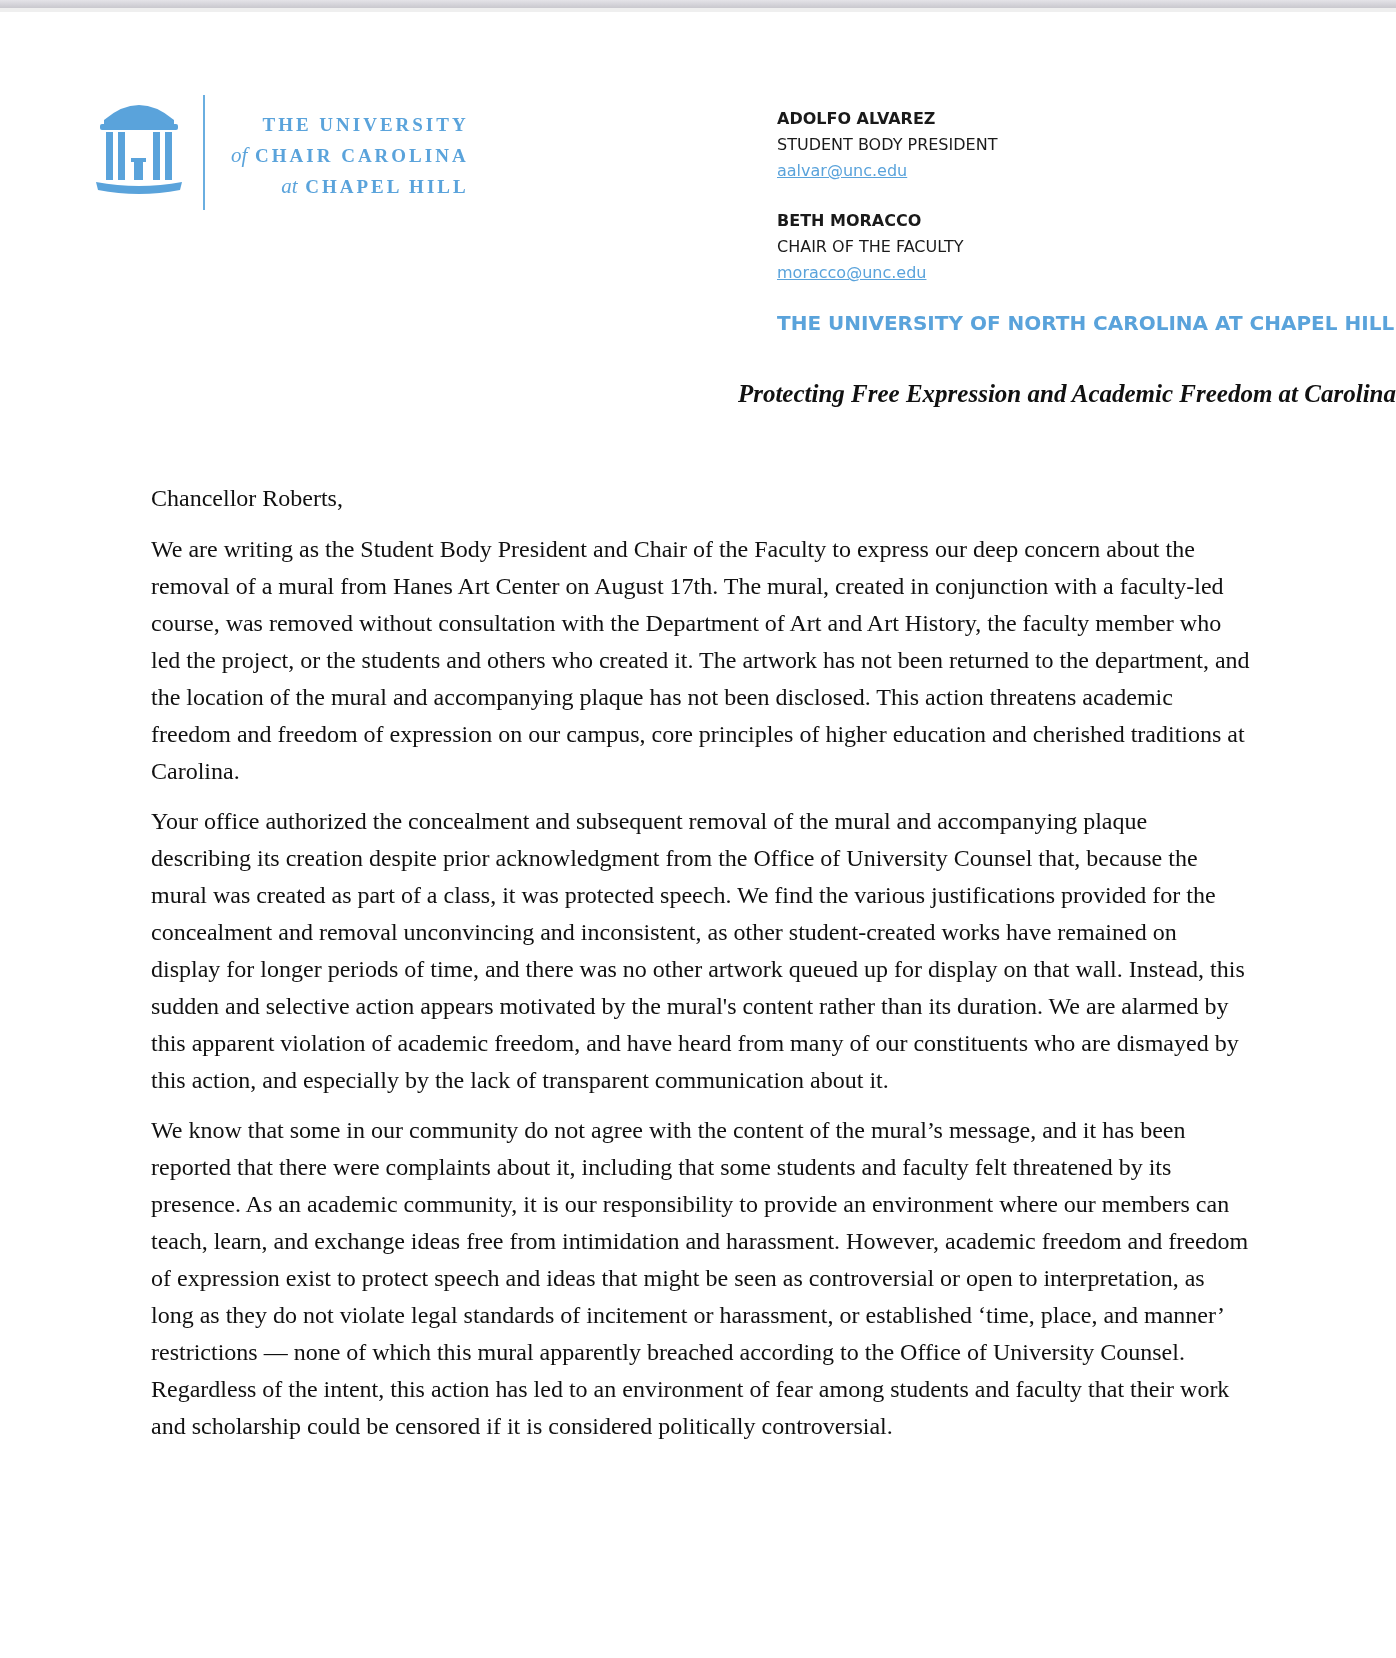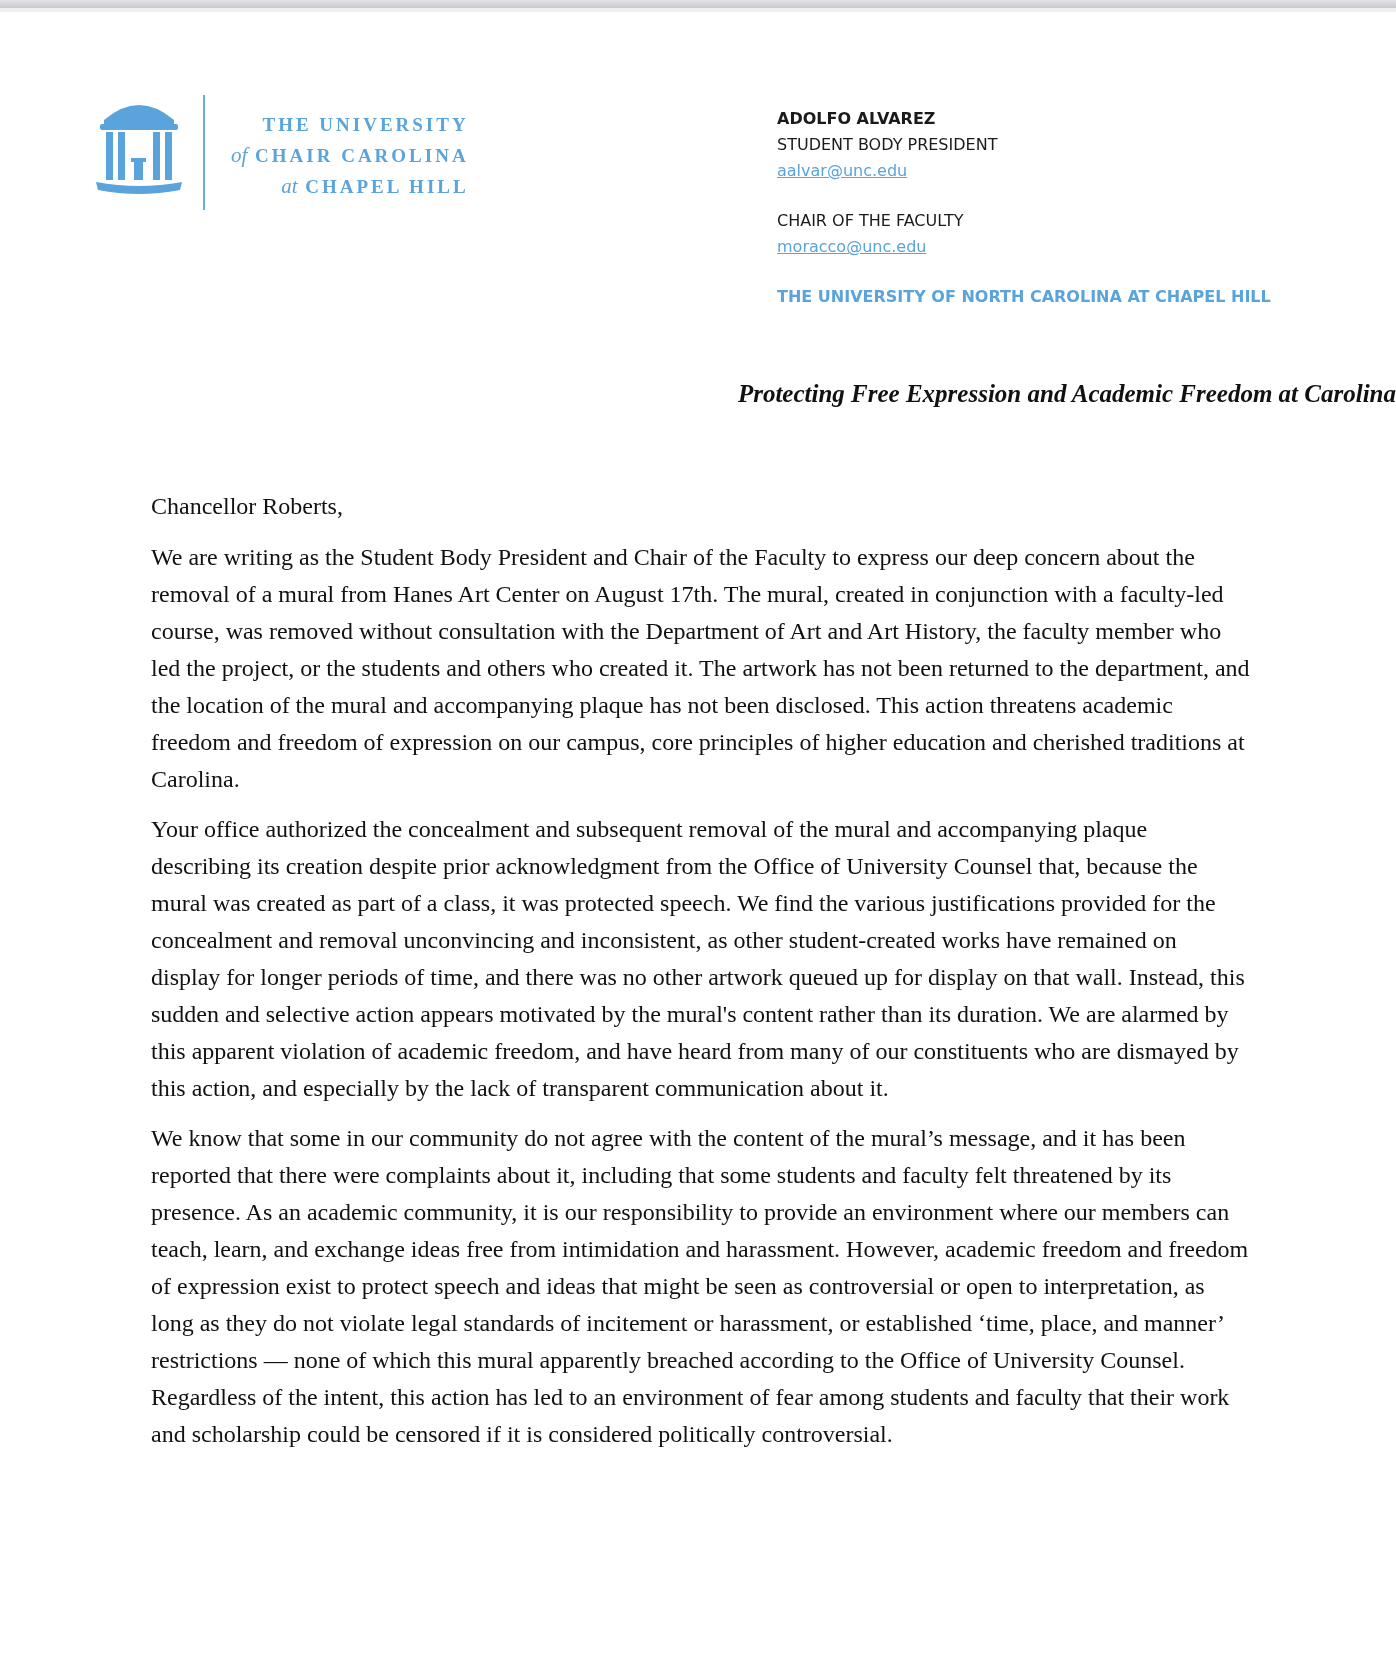--- a/index.html
+++ b/index.html
@@ -13,24 +13,24 @@
   }
   .topbar-line { position: absolute; left: 0; top: 8px; width: 1396px; height: 4px; background: #efefef; }
   .logo { position: absolute; left: 94px; top: 98px; width: 90px; height: 98px; }
   .logo-divider { position: absolute; left: 203px; top: 95px; width: 2px; height: 115px; background: #6aaee0; }
   .wordmark { position: absolute; left: 231px; top: 110px; color: #5aa3db; font-family: "Liberation Serif", serif; font-weight: bold; letter-spacing: 3px; font-size: 19px; line-height: 30px; text-align: right; }
   .wordmark .it { font-style: italic; font-weight: normal; letter-spacing: 0; font-size: 21px; }
   .contacts { position: absolute; left: 777px; top: 100px; font-family: "DejaVu Sans", sans-serif; font-size: 16px; line-height: 26px; color: #1a1a1a; }
   .contacts .name { font-weight: bold; }
   .contacts a { color: #5aa3db; text-decoration: underline; }
   .contacts .block { margin-bottom: 24px; margin-top: 6px; }
-  .contacts .inst { color: #5aa3db; font-weight: bold; font-size: 16px; margin-top: 4px; }
+  .contacts .inst { color: #5aa3db; font-weight: bold; font-size: 20px; margin-top: 4px; }
   .title { position: absolute; left: 0; width: 1396px; top: 380px; text-align: right; font-style: italic; font-weight: bold; font-size: 25px; }
   .body { position: absolute; left: 151px; top: 480px; width: 1100px; font-size: 24px; line-height: 37px; }
-  .body p { margin: 8px 0 13px 0; }
+  .body p { margin: 0 0 13px 0; }
   .body .salutation { margin-bottom: 14px; }
 </style>
 </head>
 <body>
 
 <div class="topbar"></div>
 <div class="topbar-line"></div>
 
 <svg class="logo" viewBox="0 0 90 98">
   <g fill="#5aa3db">
@@ -52,20 +52,21 @@
   <div><span class="it">at</span> <span>CHAPEL HILL</span></div>
 </div>
 
 <div class="contacts">
   <div class="block">
     <div class="name">ADOLFO ALVAREZ</div>
     <div>STUDENT BODY PRESIDENT</div>
     <a>aalvar@unc.edu</a>
   </div>
   <div class="block">
+    <div class="name">BETH MORACCO</div>
     <div>CHAIR OF THE FACULTY</div>
     <a>moracco@unc.edu</a>
   </div>
   <div class="inst">THE UNIVERSITY OF NORTH CAROLINA AT CHAPEL HILL</div>
 </div>
 
 <div class="title">Protecting Free Expression and Academic Freedom at Carolina</div>
 
 <div class="body">
   <p class="salutation">Chancellor Roberts,</p>

